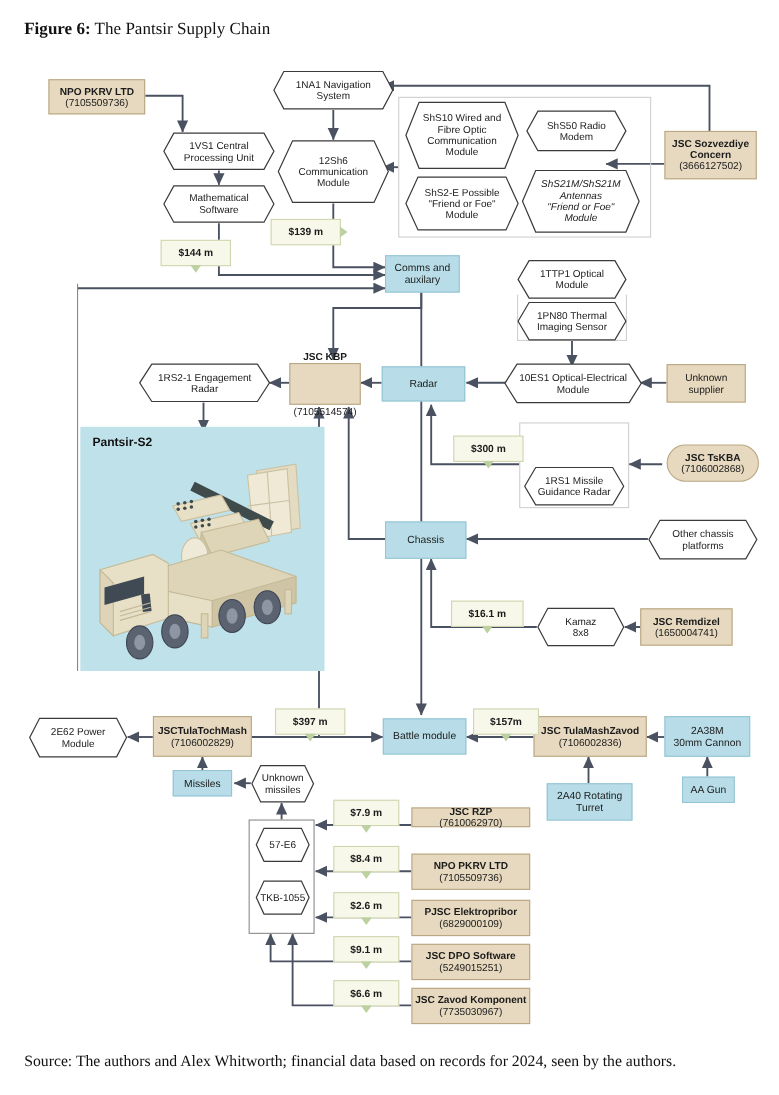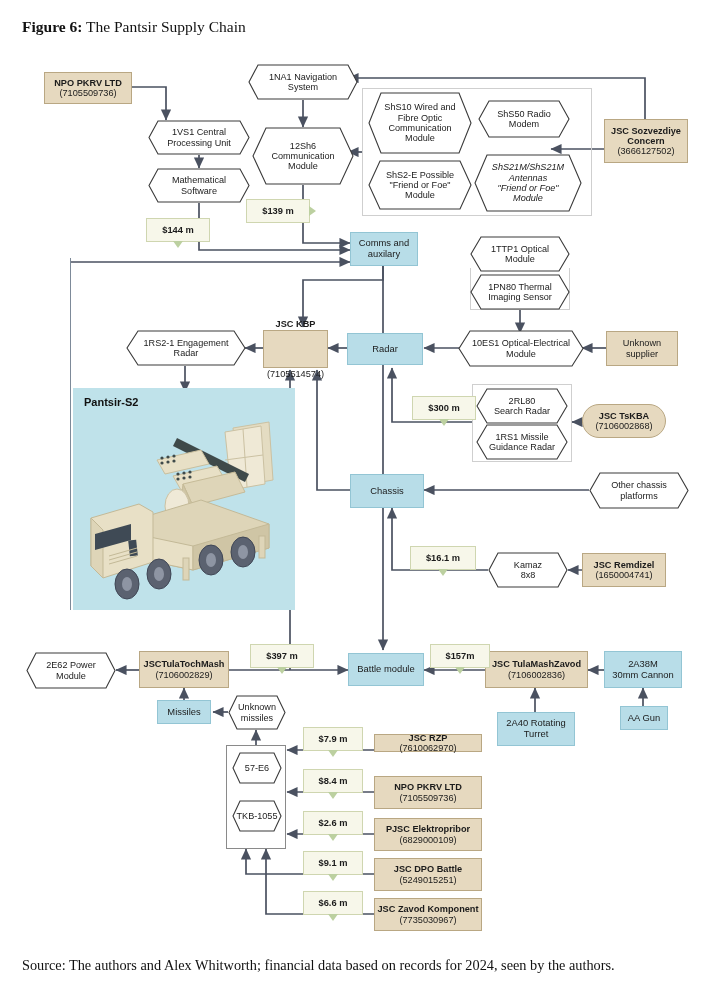--- a/index.html
+++ b/index.html
@@ -400,44 +400,33 @@
         <polygon points="12,1 108,1 119,18 108,35 12,35 1,18" fill="#fff" stroke="#3a3a3a" stroke-width="1.1"></polygon>
       </svg>
     <div class="htext" style="padding:0 4px;">
         <div>
           <div>1RS2-1 Engagement</div>
           <div>Radar</div>
         </div>
       </div>
   </div>
 
-  <div class="hexwrap" style="left:476px;top:388px;width:92px;height:36px;">
-    <svg width="92" height="36">
-        <polygon points="11,1 81,1 91,18 81,35 11,35 1,18" fill="#fff" stroke="#3a3a3a" stroke-width="1.1"></polygon>
-      </svg>
-    <div class="htext">
-        <div>
-          <div>2RL80</div>
-          <div>Search Radar</div>
-        </div>
-      </div>
-  </div>
   <div class="hexwrap" style="left:476px;top:424px;width:92px;height:36px;">
     <svg width="92" height="36">
         <polygon points="11,1 81,1 91,18 81,35 11,35 1,18" fill="#fff" stroke="#3a3a3a" stroke-width="1.1"></polygon>
       </svg>
     <div class="htext" style="padding:0 3px;">
         <div>
           <div>1RS1 Missile</div>
           <div>Guidance Radar</div>
         </div>
       </div>
   </div>
 
-  <div class="node co" style="left:582px;top:404px;width:84px;height:34px;border-radius:17px;">
+  <div class="node co" style="left:606px;top:404px;width:84px;height:34px;border-radius:17px;">
     <span class="l1">JSC TsKBA</span>
     <span class="l2">(7106002868)</span>
   </div>
 
   <div class="money" style="left:412px;top:396px;width:62px;">
       <span>$300 m</span>
       <span class="tri"></span>
     </div>
 
   <div class="node sys" style="left:350px;top:474px;width:74px;height:34px;">
@@ -570,21 +559,21 @@
   </div>
   <div class="node co" style="left:374px;top:776px;width:108px;height:33px;">
     <span class="l1">NPO PKRV LTD</span>
     <span class="l2">(7105509736)</span>
   </div>
   <div class="node co" style="left:374px;top:818px;width:108px;height:33px;">
     <span class="l1">PJSC Elektropribor</span>
     <span class="l2">(6829000109)</span>
   </div>
   <div class="node co" style="left:374px;top:858px;width:108px;height:33px;">
-    <span class="l1">JSC DPO Battle</span>
+    <span class="l1">JSC DPO Software</span>
     <span class="l2">(5249015251)</span>
   </div>
   <div class="node co" style="left:374px;top:898px;width:108px;height:33px;">
     <span class="l1">JSC Zavod Komponent</span>
     <span class="l2">(7735030967)</span>
   </div>
 
   <div class="money" style="left:303px;top:727px;width:58px;">
       <span>$7.9 m</span>
       <span class="tri"></span>

